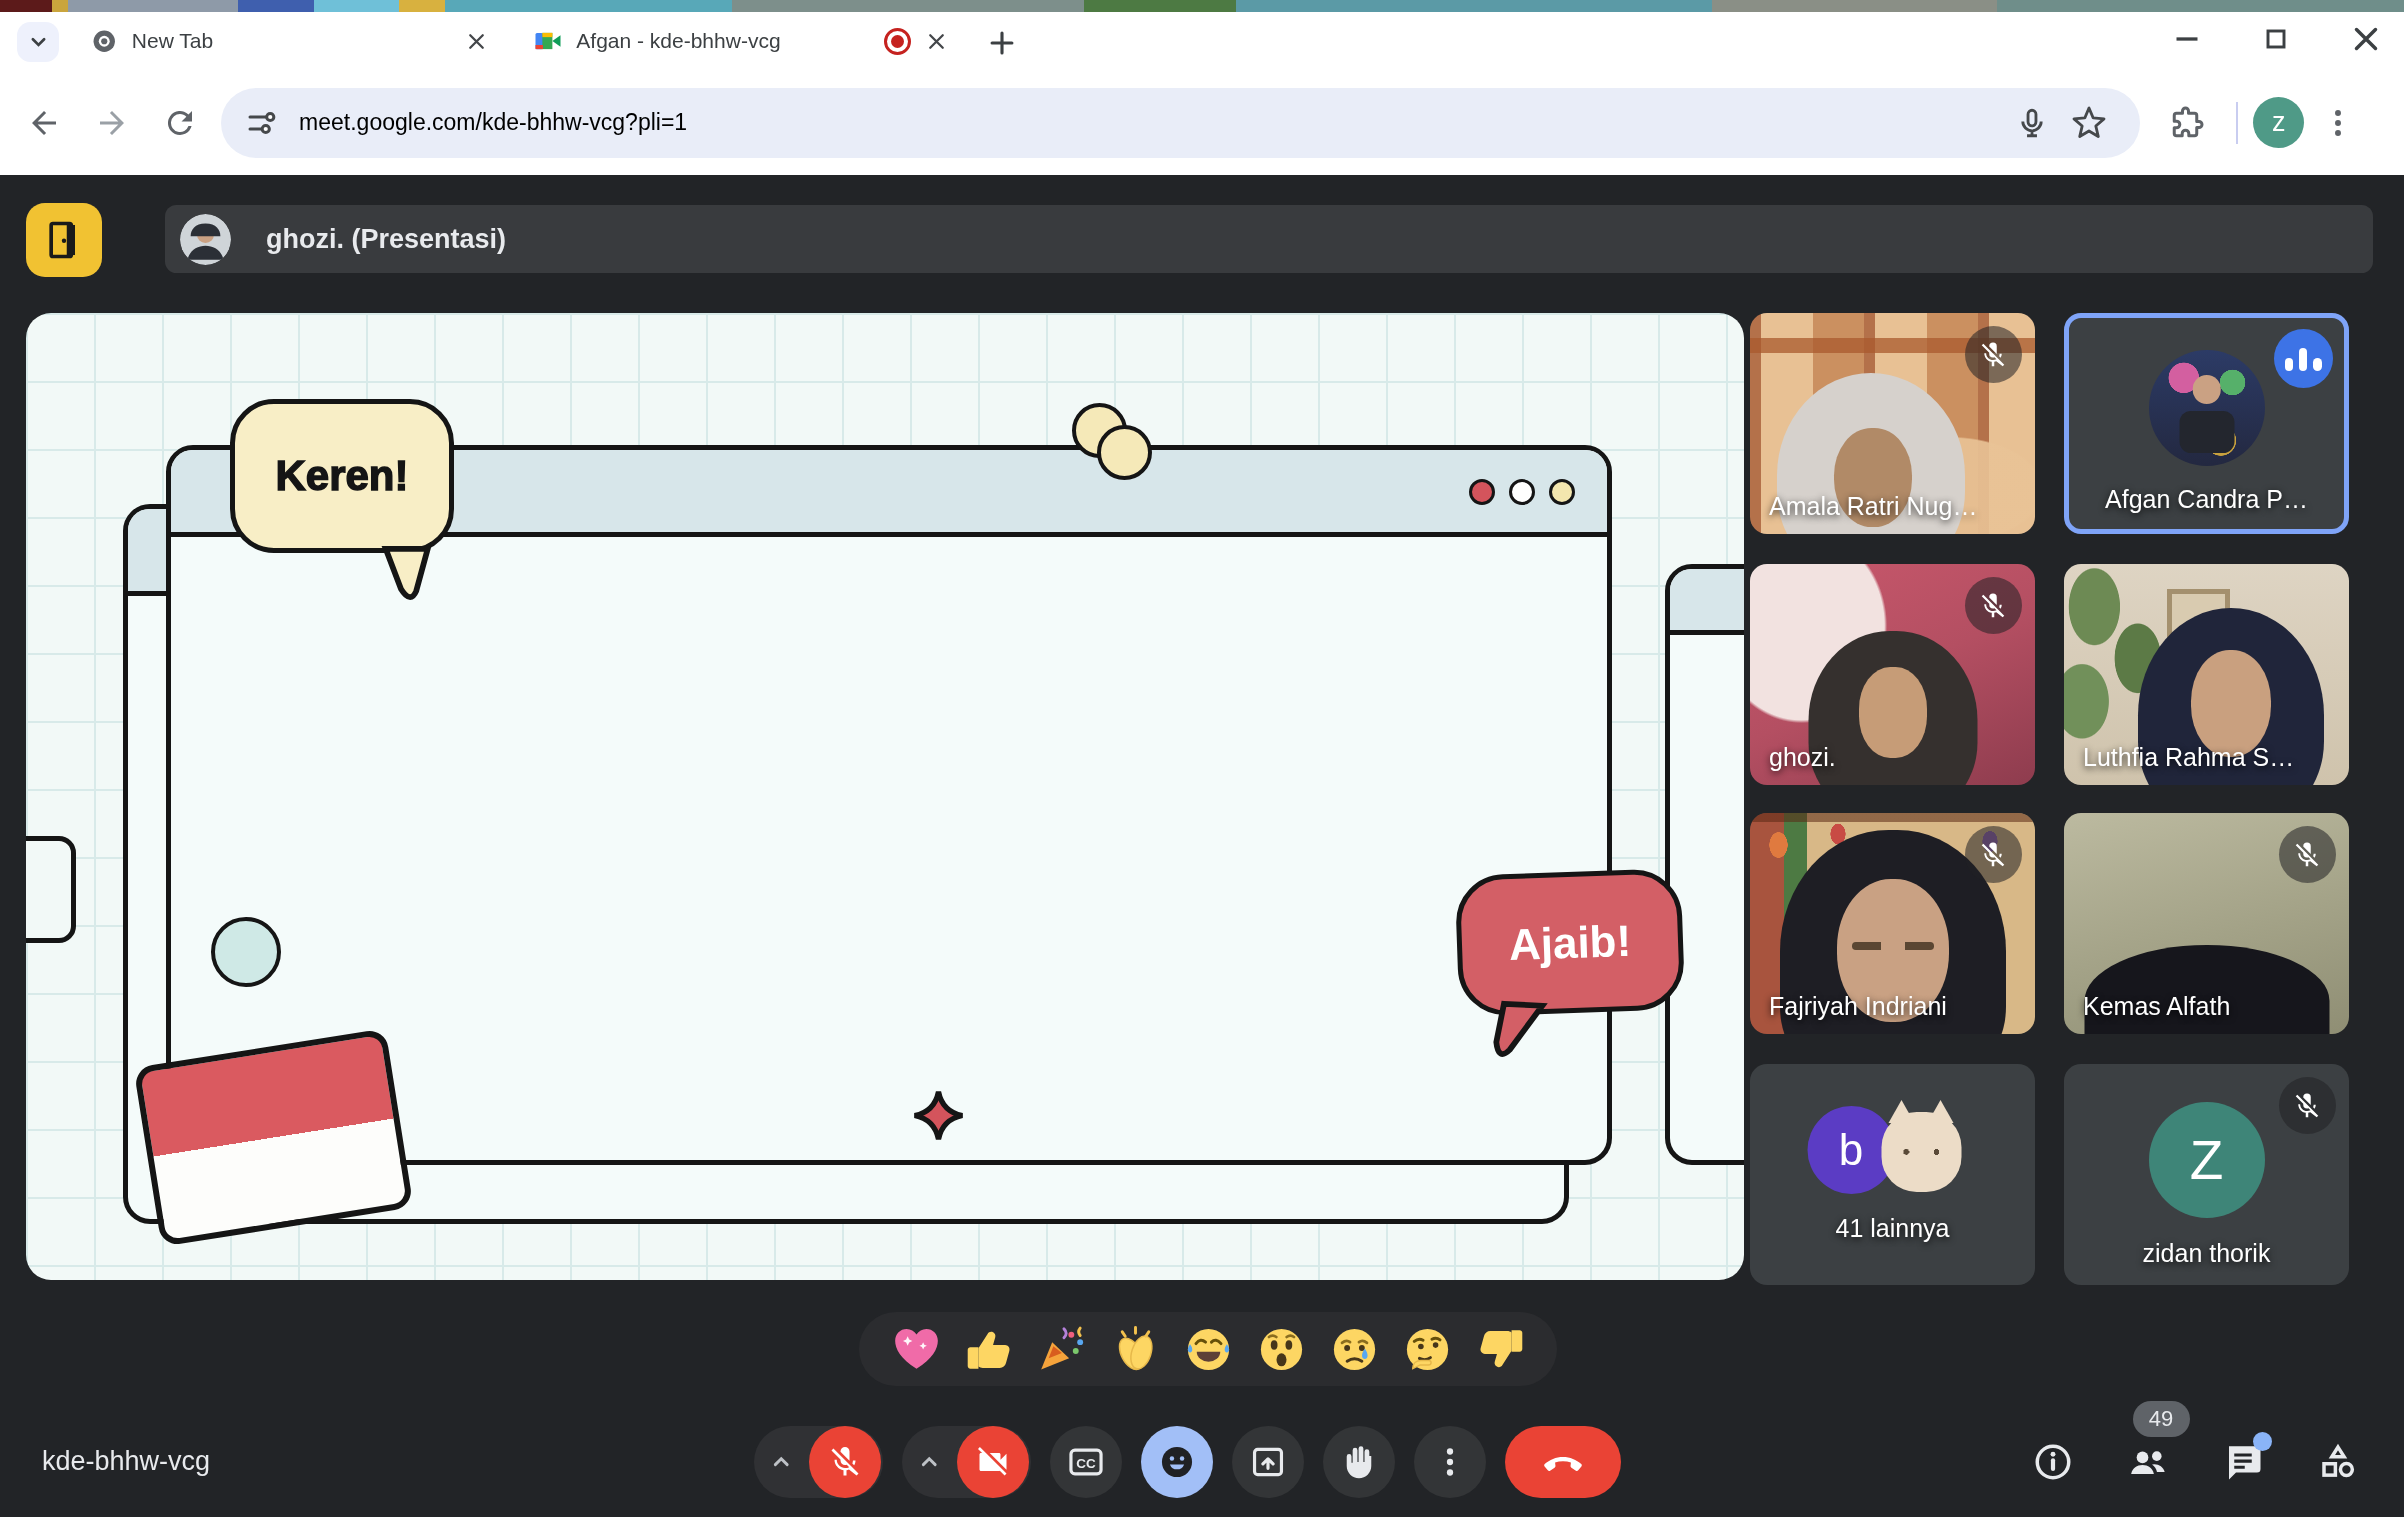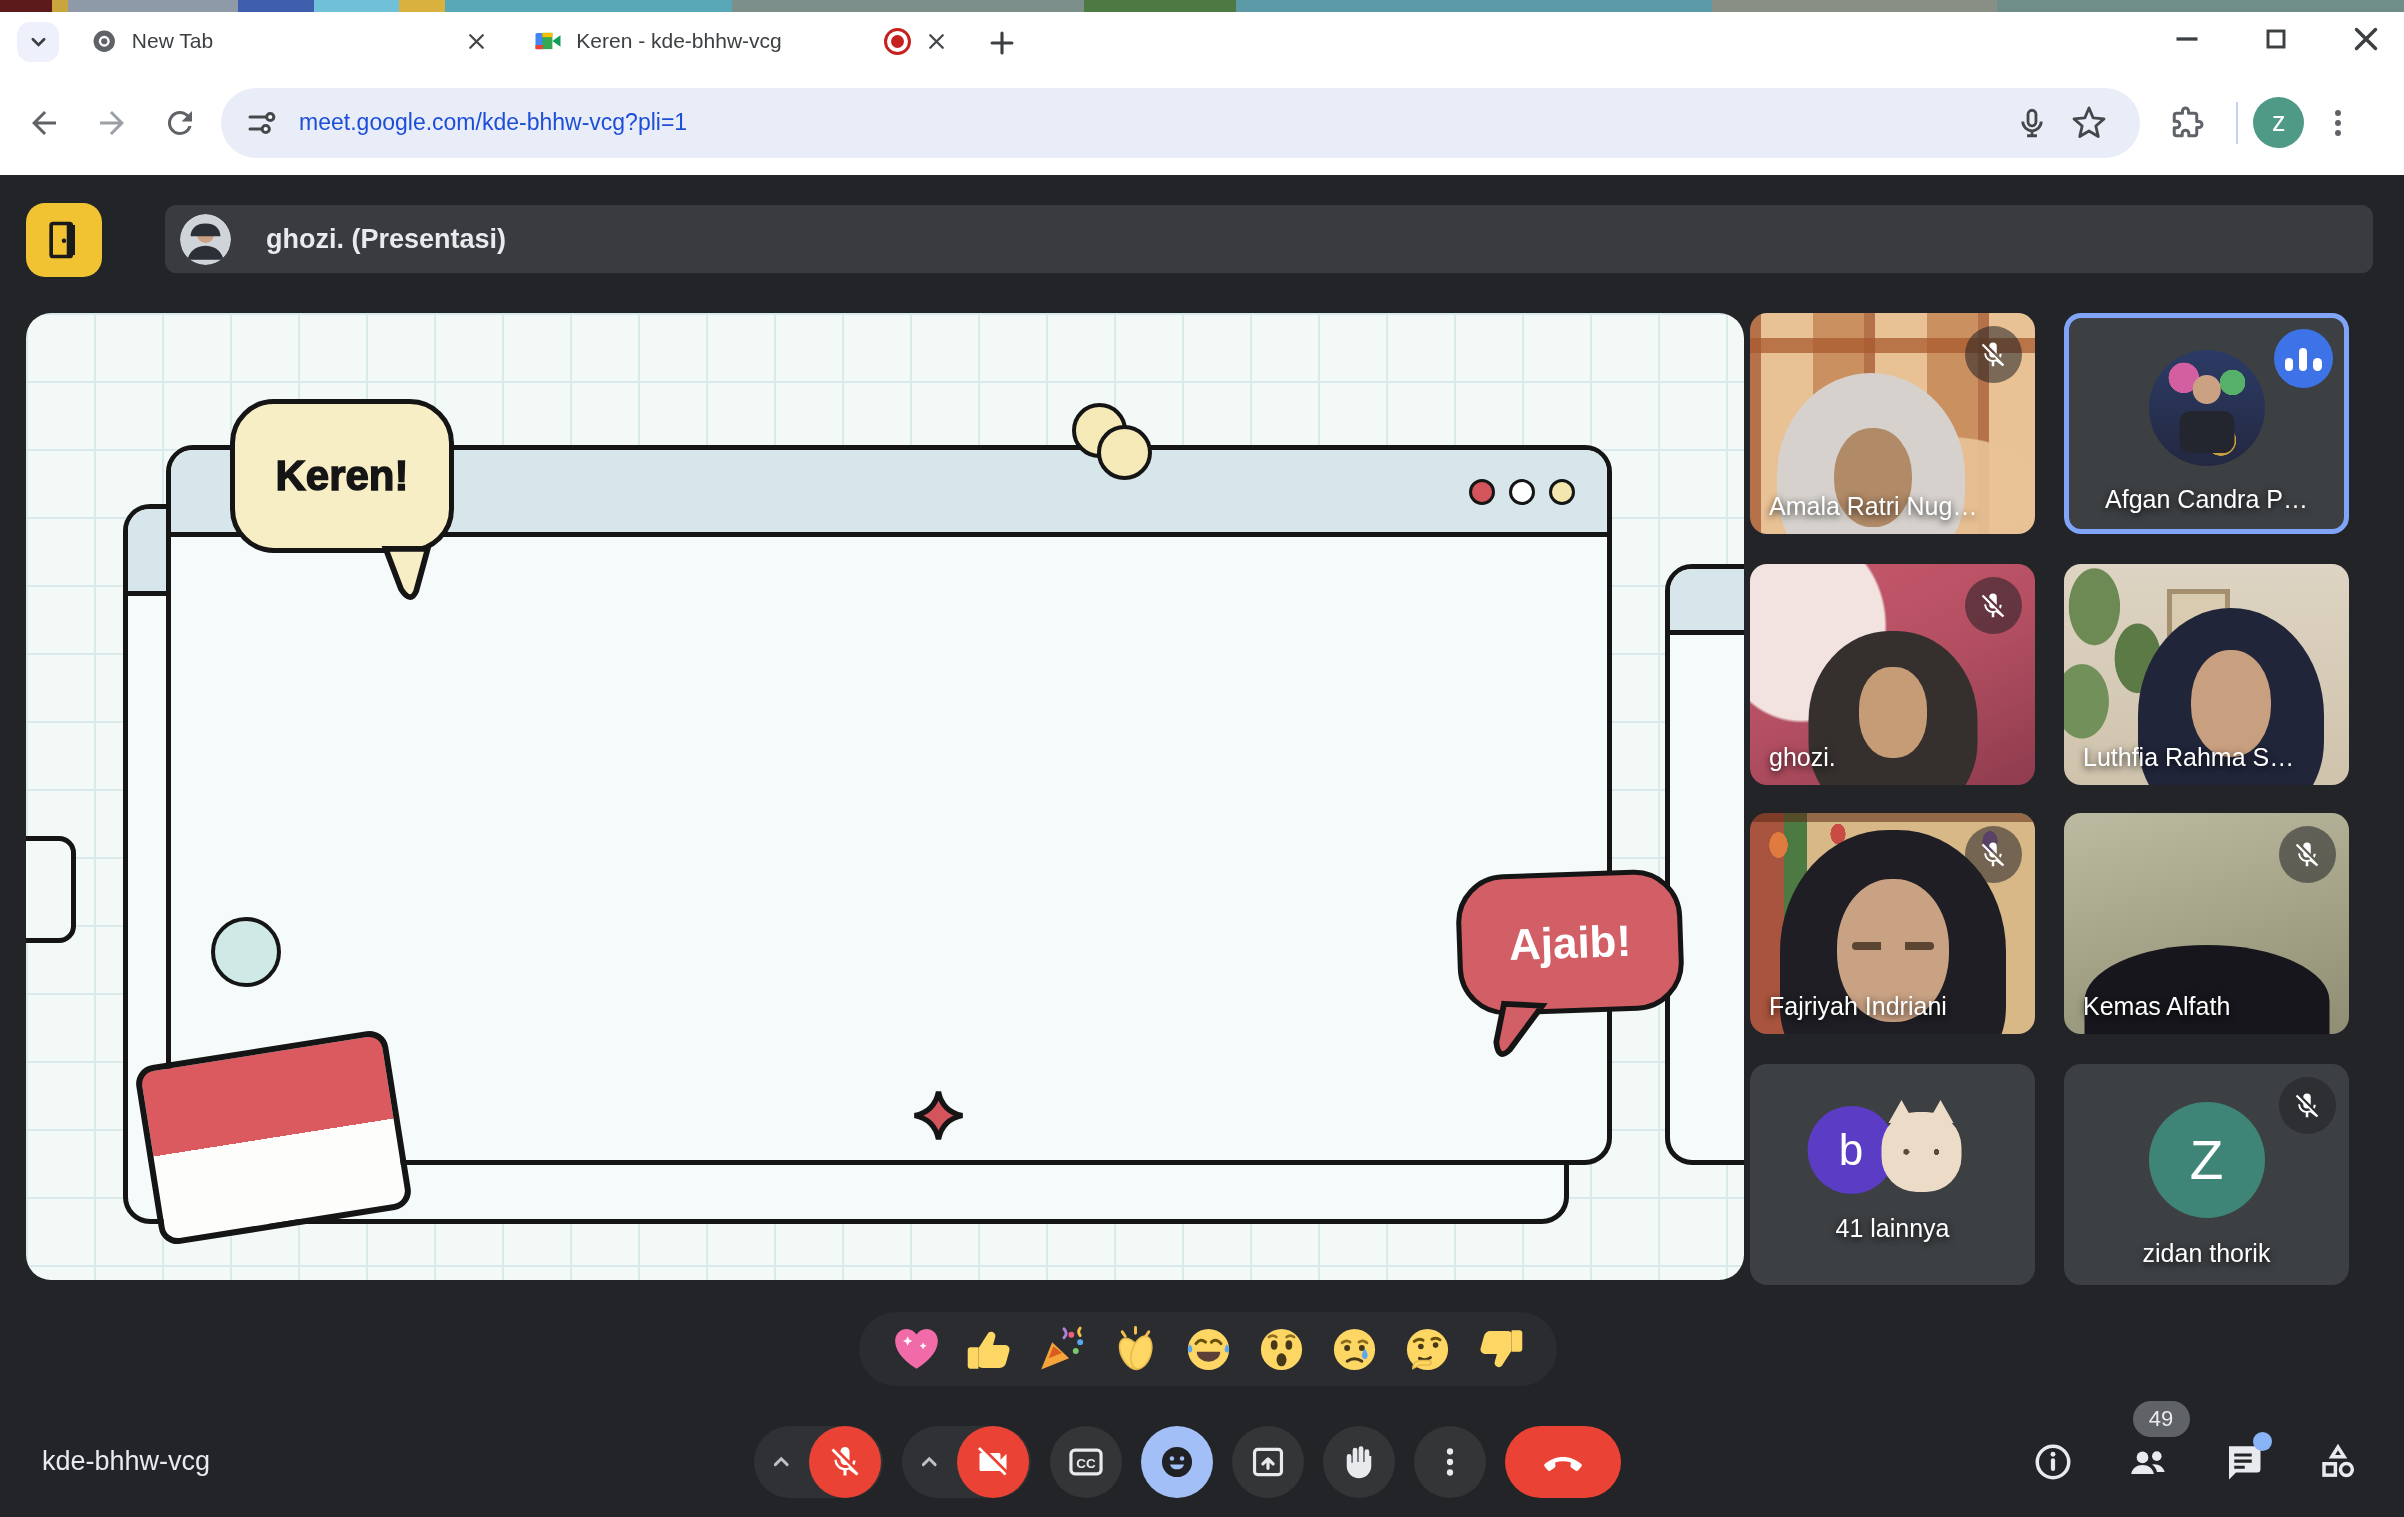--- a/index.html
+++ b/index.html
@@ -21,21 +21,21 @@
   .tab-close{width:25px;height:25px;color:#44474a;flex:0 0 auto;}
   .rec-dot{width:21px;height:21px;border:3.8px solid #c5221f;border-radius:50%;position:relative;flex:0 0 auto;}
   .rec-dot::after{content:"";position:absolute;left:3.8px;top:3.8px;width:13.3px;height:13.3px;background:#c5221f;border-radius:50%;}
   .newtab-btn{left:985px;top:13.3px;width:34px;height:34px;color:#3c4043;}
   .win-controls{right:19px;top:7.6px;display:flex;gap:55px;align-items:center;color:#3c4043;}
 
   
   .toolbar{left:0;top:70px;width:2404px;height:105px;background:#fff;display:flex;align-items:center;}
   .nav-ic{width:68px;height:68px;display:flex;align-items:center;justify-content:center;color:#5f6368;flex:0 0 auto;}
   .omnibox{margin-left:7.6px;width:1919px;height:70px;background:#e9edf8;border-radius:35px;display:flex;align-items:center;padding:0 23px;box-sizing:border-box;}
-  .omni-url{font-size:23px;color:#1d4ed8;margin-left:19px;flex:1;}
+  .omni-url{font-size:23px;color:#000000;margin-left:19px;flex:1;}
   .omni-ic{width:57px;height:57px;display:flex;align-items:center;justify-content:center;color:#45484b;flex:0 0 auto;}
   .tb-right{display:flex;align-items:center;margin-left:13.3px;}
   .tb-sep{width:1.9px;height:42px;background:#c9cdf0;margin:0 15px;}
   .tb-avatar{width:51px;height:51px;border-radius:50%;background:#4f9a87;color:#fff;font-size:27px;display:flex;align-items:center;justify-content:center;}
 
   
   .app{left:0;top:175px;width:2404px;height:1343px;background:#222427;}
   .door-btn{left:26px;top:27.6px;width:76px;height:74px;border-radius:19px;background:#f1c232;display:flex;align-items:center;justify-content:center;}
   .presenter-bar{left:165px;top:30px;width:2208px;height:68px;border-radius:11.4px;background:#393b3e;display:flex;align-items:center;padding:0 15px;box-sizing:border-box;gap:35px;}
   .presenter-name{font-size:27px;font-weight:bold;color:#e8eaed;}
@@ -370,21 +370,21 @@
       <span class="tab-title">New Tab</span>
       <svg class="tab-close" viewBox="0 0 26 26" width="25" height="25">
           <use href="#i-close"></use>
         </svg>
     </div>
 
     <div class="abs tab active">
       <svg width="30" height="30" viewBox="0 0 32 32">
           <use href="#i-meet"></use>
         </svg>
-      <span class="tab-title">Keren - kde-bhhw-vcg</span>
+      <span class="tab-title">Afgan - kde-bhhw-vcg</span>
       <span class="rec-dot"></span>
       <svg class="tab-close" viewBox="0 0 26 26" width="25" height="25">
           <use href="#i-close"></use>
         </svg>
     </div>
 
     <svg class="abs newtab-btn" viewBox="0 0 36 36" width="34" height="34">
         <use href="#i-plus"></use>
       </svg>
 

